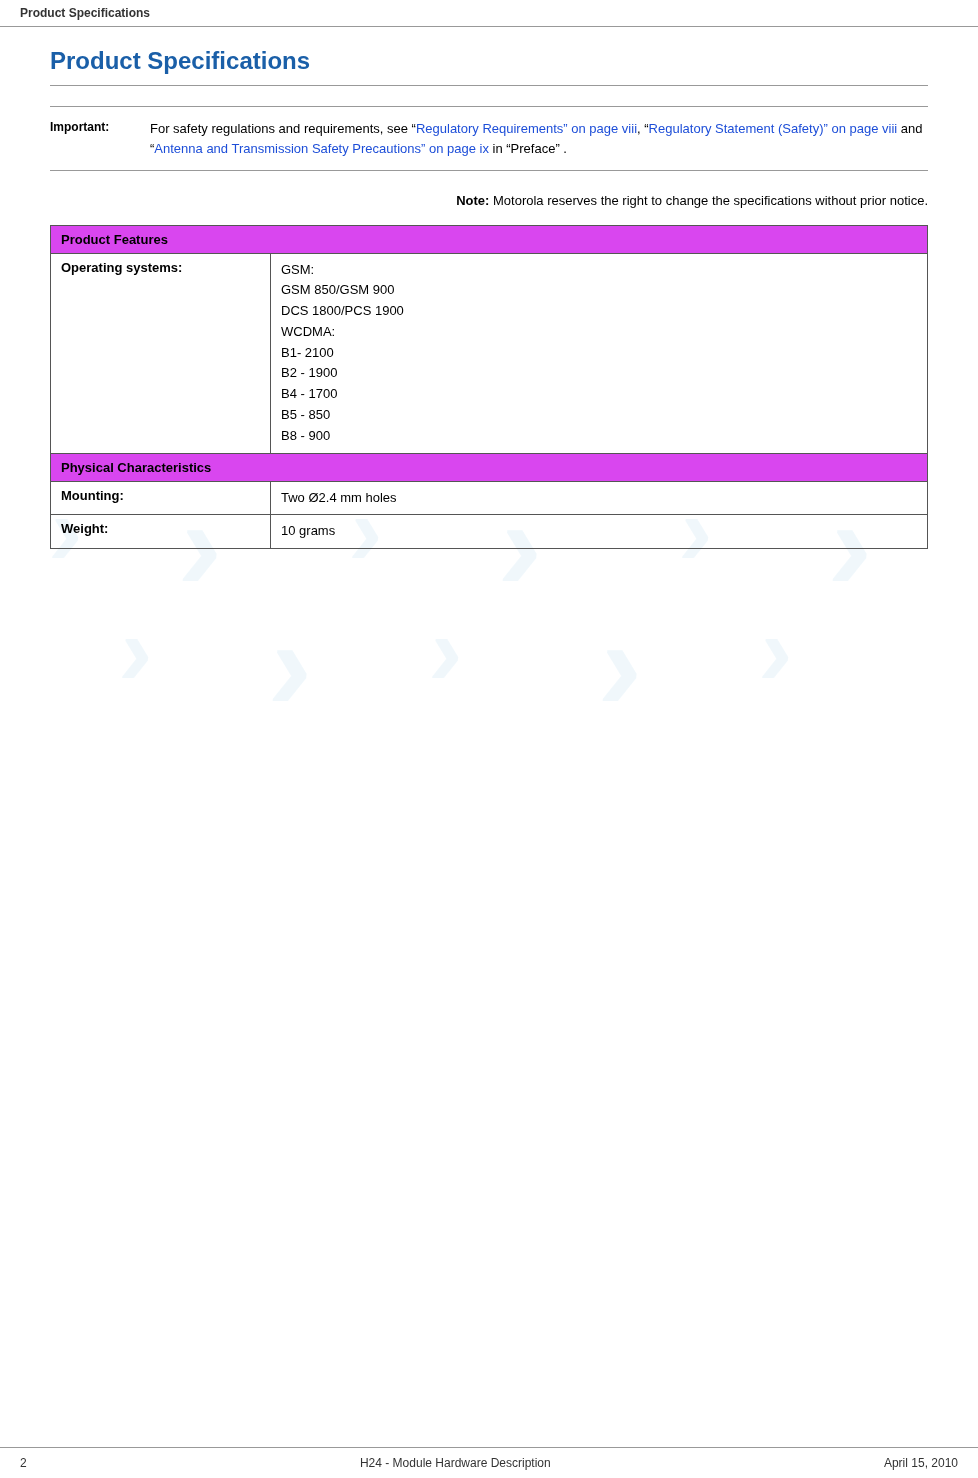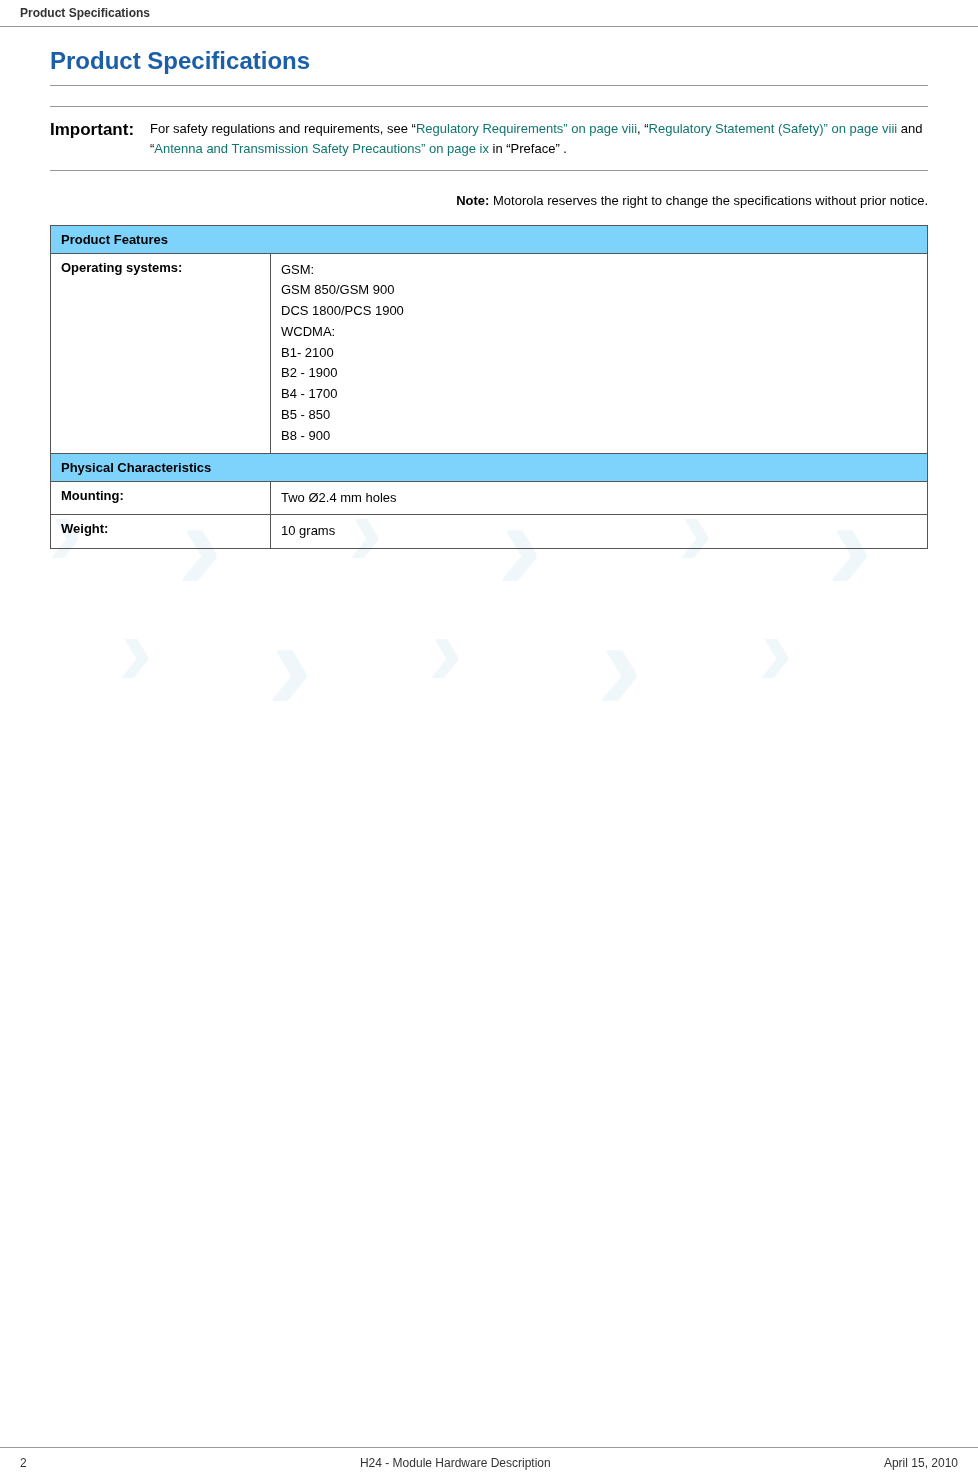--- a/index.html
+++ b/index.html
@@ -68,32 +68,32 @@
       border-bottom: 1px solid #999;
       padding: 12px 0;
       margin-bottom: 20px;
       display: flex;
       align-items: flex-start;
       gap: 10px;
     }
 
     .important-label {
       font-weight: bold;
-      font-size: 17px;
+      font-size: 12px;
       min-width: 90px;
       padding-top: 1px;
     }
 
     .important-text {
       font-size: 13px;
       line-height: 1.5;
     }
 
     .important-text a, .link-blue {
-      color: #0f766e;
+      color: #1d4ed8;
       text-decoration: none;
     }
 
     
     .note-text {
       margin-bottom: 14px;
       font-size: 13px;
       line-height: 1.5;
       text-align: right;
     }
@@ -119,21 +119,21 @@
       font-size: 13px;
     }
 
     .specs-table td {
       border: 1px solid #555;
       padding: 6px 10px;
       vertical-align: top;
     }
 
     .section-header {
-      background-color: #7dd3fc;
+      background-color: #d946ef;
       font-weight: bold;
       padding: 6px 10px;
       font-size: 13px;
     }
 
     .feature-label {
       font-weight: bold;
       width: 220px;
       vertical-align: top;
     }

